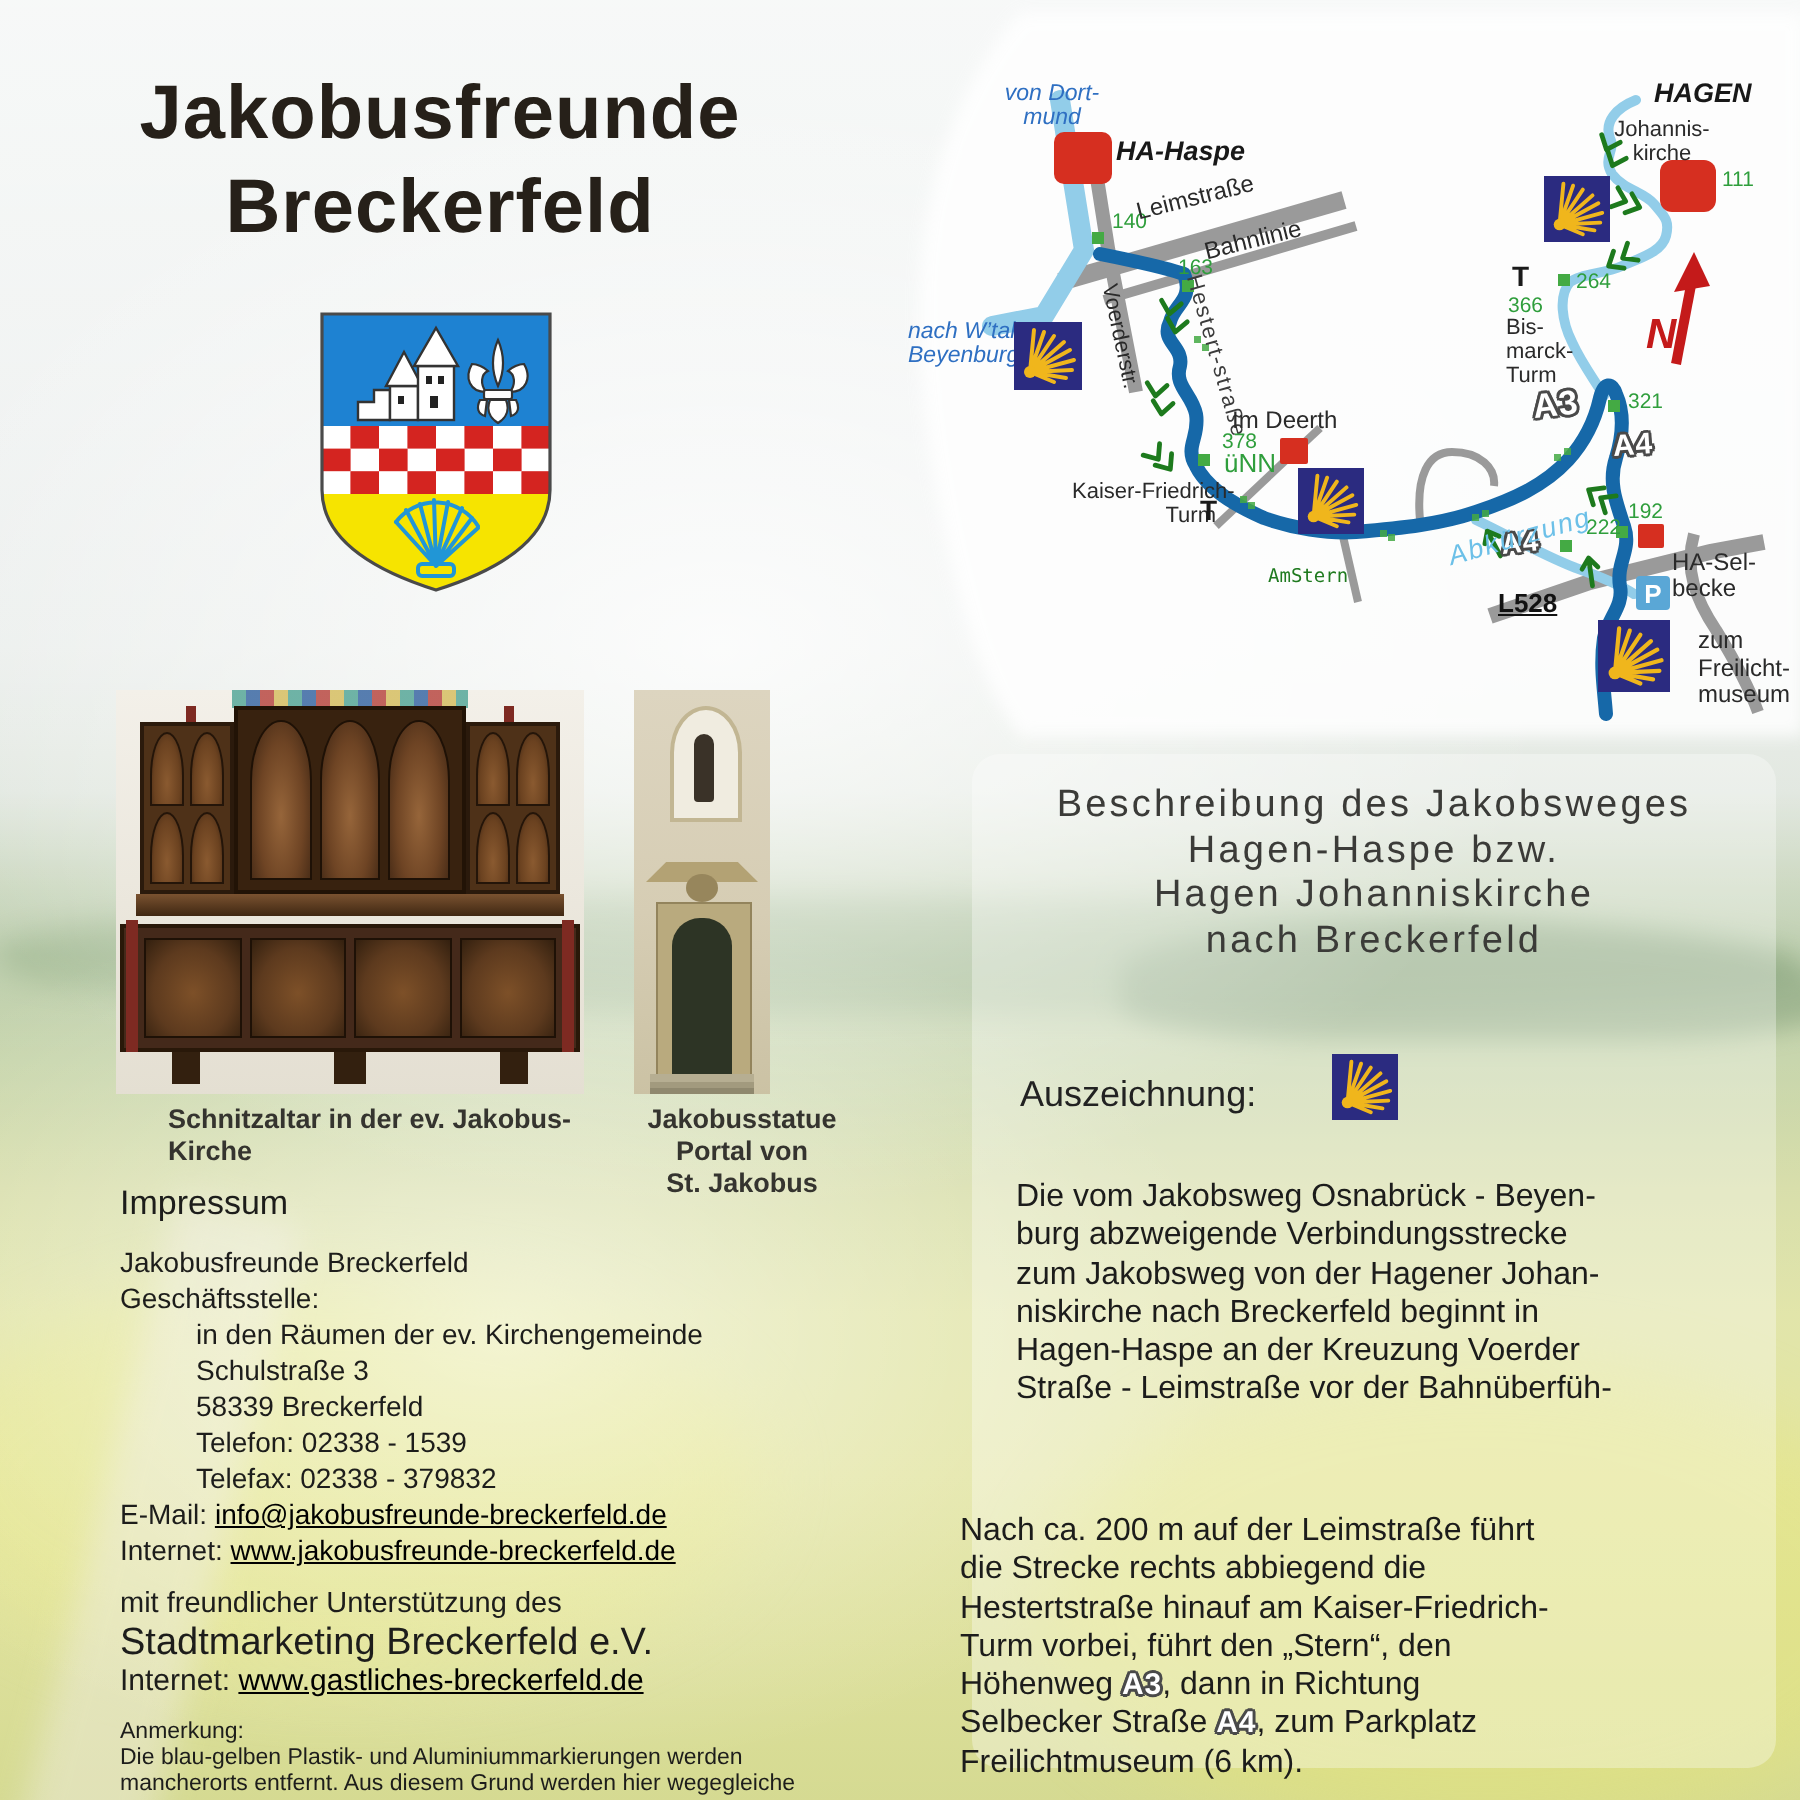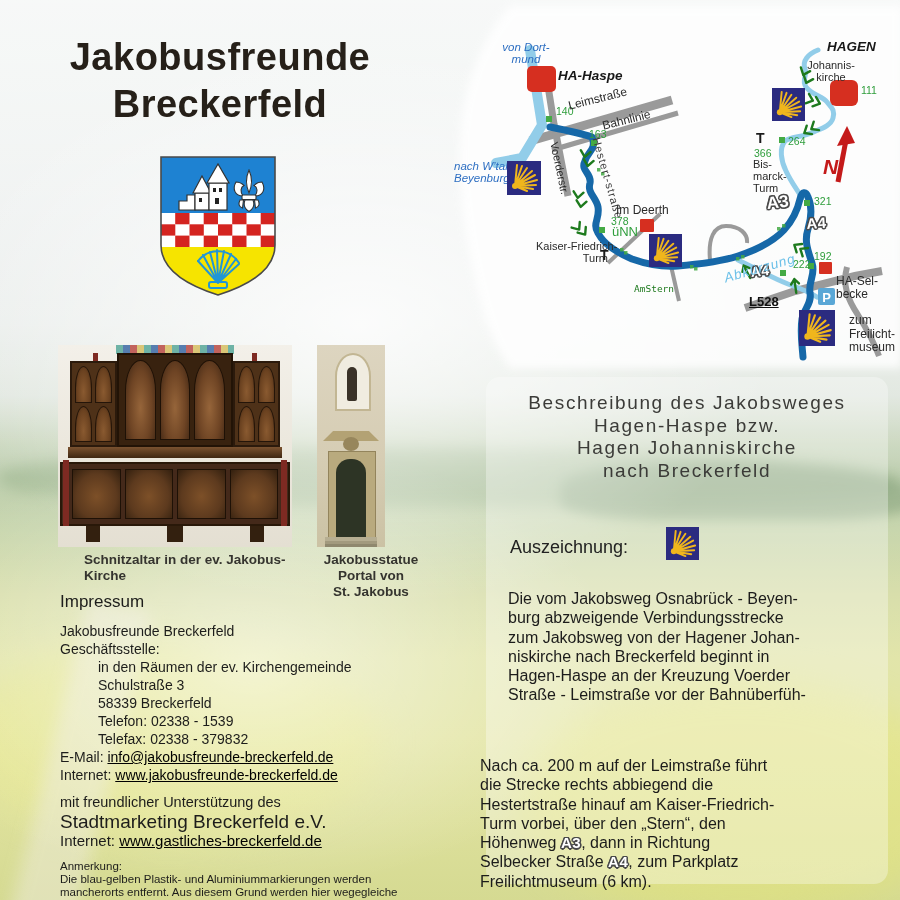--- a/index.html
+++ b/index.html
@@ -467,18 +467,18 @@
       <div>burg abzweigende Verbindungsstrecke</div>
       <div>zum Jakobsweg von der Hagener Johan-</div>
       <div>niskirche nach Breckerfeld beginnt in</div>
       <div>Hagen-Haspe an der Kreuzung Voerder</div>
       <div>Straße - Leimstraße vor der Bahnüberfüh-</div>
     </div>
   <div class="body-text p2">
       <div class="run-line"><span>Nach ca. 200 m auf der Leimstraße führt</span></div>
       <div class="run-line"><span>die Strecke rechts abbiegend die</span></div>
       <div class="run-line"><span>Hestertstraße hinauf am Kaiser-Friedrich-</span></div>
-      <div class="run-line"><span>Turm vorbei, über den „Stern“, den</span></div>
+      <div class="run-line"><span>Turm vorbei, führt den „Stern“, den</span></div>
       <div class="run-line"><span>Höhenweg </span><span class="outl">A3</span><span>, dann in Richtung</span></div>
       <div class="run-line"><span>Selbecker Straße </span><span class="outl">A4</span><span>, zum Parkplatz</span></div>
       <div class="run-line"><span>Freilichtmuseum (6 km).</span></div>
     </div>
 </div>
 
 </body></html>

